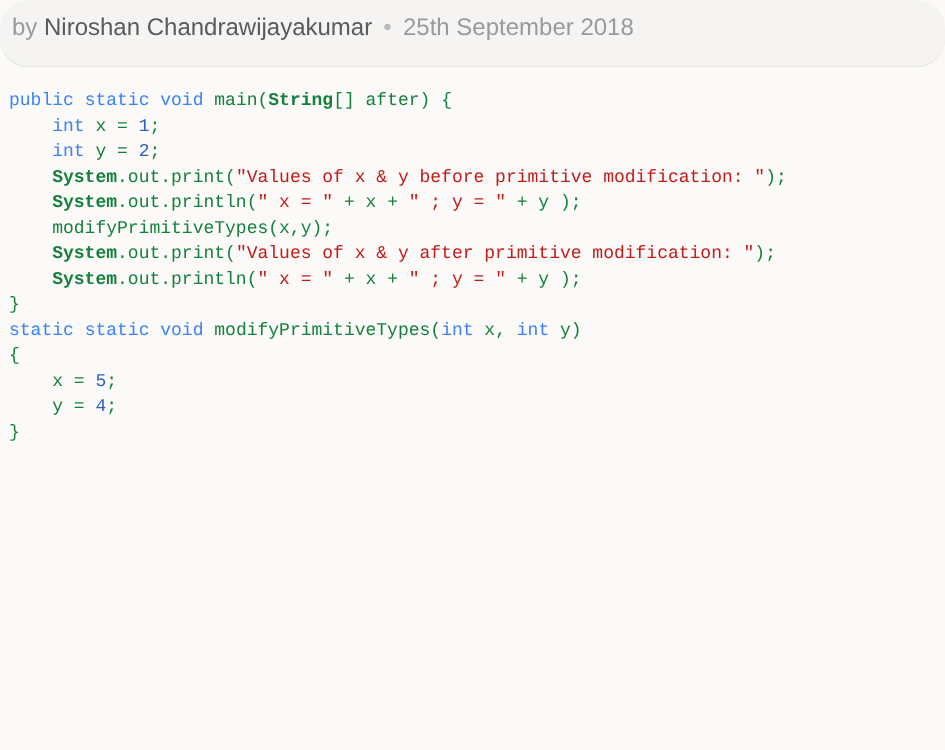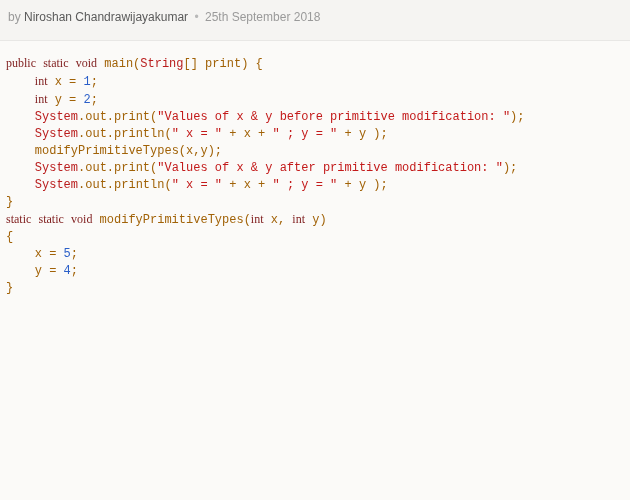--- a/index.html
+++ b/index.html
@@ -7,57 +7,58 @@
     width: 630px;
     height: 500px;
     background: #fbfaf8;
     font-family: -apple-system, BlinkMacSystemFont, "Segoe UI", sans-serif;
     overflow: hidden;
   }
   .header {
     padding: 10px 8px 16px 8px;
     border-bottom: 1px solid #e8e7e5;
     background: #f5f4f2;
-    font-size: 12px;
+    font-size: 16px;
     color: #9a9a9a;
+    border-radius: 19px;
   }
   .header .author {
     color: #5a5a5a;
     font-weight: 500;
   }
   .header .bullet {
     color: #b8b8b8;
     margin: 0 3px;
   }
   .code-block {
     padding: 14px 6px;
     font-family: Consolas, Menlo, "Courier New", monospace;
     font-size: 12px;
     line-height: 1.42;
     white-space: pre;
     color: #333;
     background: #fbfaf8;
     overflow-x: auto;
   }
-  .kw { color: #7f1d1d; font-family: Liberation Serif, serif; }      
-  .type { color: #b91c1c; }    
+  .kw { color: #3b82f6; }      
+  .type { color: #15803d; font-weight: bold; }    
   .str { color: #c31a1a; }     
   .num { color: #2a5ec8; }     
-  .pln { color: #a16207; }
+  .pln { color: #15803d; }
 </style>
 </head>
 <body>
 
 <div class="header">
   <span>by </span><span class="author">Niroshan Chandrawijayakumar</span>
   <span class="bullet">•</span>
   <span>25th September 2018</span>
 </div>
 
-<div class="code-block"><span class="kw">public</span> <span class="kw">static</span> <span class="kw">void</span><span class="pln"> main(</span><span class="type">String</span><span class="pln">[] print) {</span>
+<div class="code-block"><span class="kw">public</span> <span class="kw">static</span> <span class="kw">void</span><span class="pln"> main(</span><span class="type">String</span><span class="pln">[] after) {</span>
 <span class="pln">    </span><span class="kw">int</span><span class="pln"> x = </span><span class="num">1</span><span class="pln">;</span>
 <span class="pln">    </span><span class="kw">int</span><span class="pln"> y = </span><span class="num">2</span><span class="pln">;</span>
 <span class="pln">    </span><span class="type">System</span><span class="pln">.out.print(</span><span class="str">"Values of x &amp; y before primitive modification: "</span><span class="pln">);</span>
 <span class="pln">    </span><span class="type">System</span><span class="pln">.out.println(</span><span class="str">" x = "</span><span class="pln"> + x + </span><span class="str">" ; y = "</span><span class="pln"> + y );</span>
 <span class="pln">    modifyPrimitiveTypes(x,y);</span>
 <span class="pln">    </span><span class="type">System</span><span class="pln">.out.print(</span><span class="str">"Values of x &amp; y after primitive modification: "</span><span class="pln">);</span>
 <span class="pln">    </span><span class="type">System</span><span class="pln">.out.println(</span><span class="str">" x = "</span><span class="pln"> + x + </span><span class="str">" ; y = "</span><span class="pln"> + y );</span>
 <span class="pln">}</span>
 <span class="kw">static</span> <span class="kw">static</span> <span class="kw">void</span><span class="pln"> modifyPrimitiveTypes(</span><span class="kw">int</span><span class="pln"> x, </span><span class="kw">int</span><span class="pln"> y)</span>
 <span class="pln">{</span>

